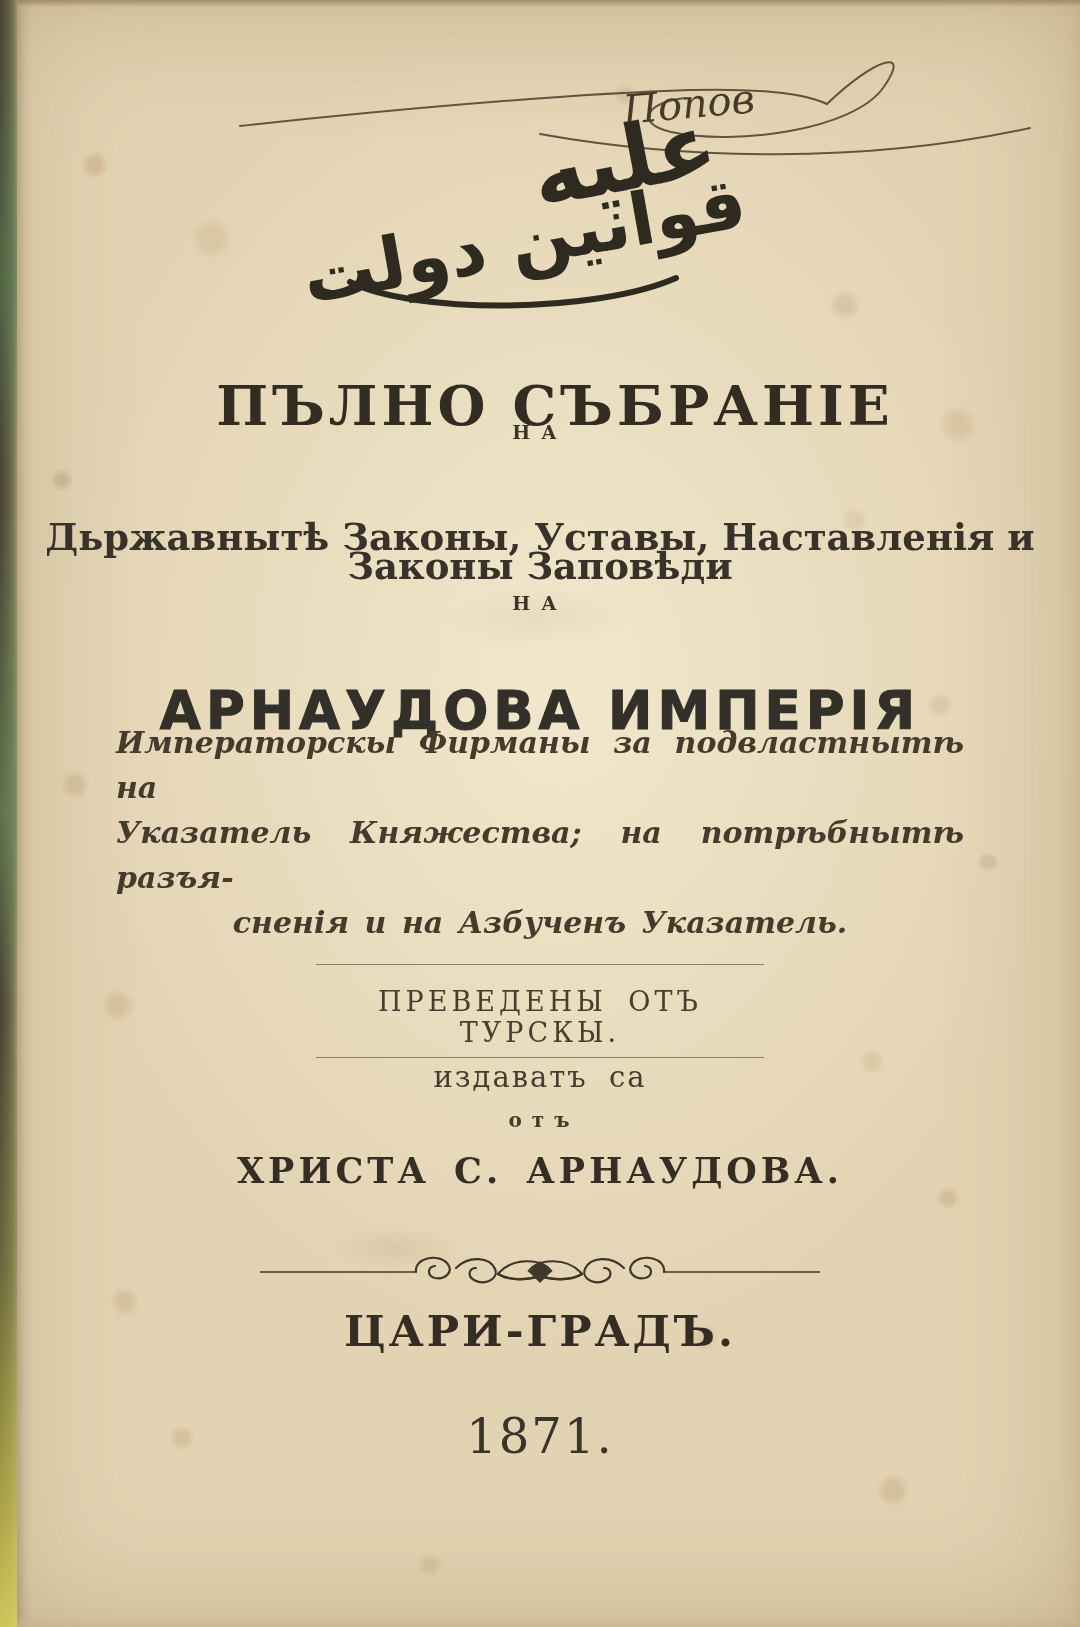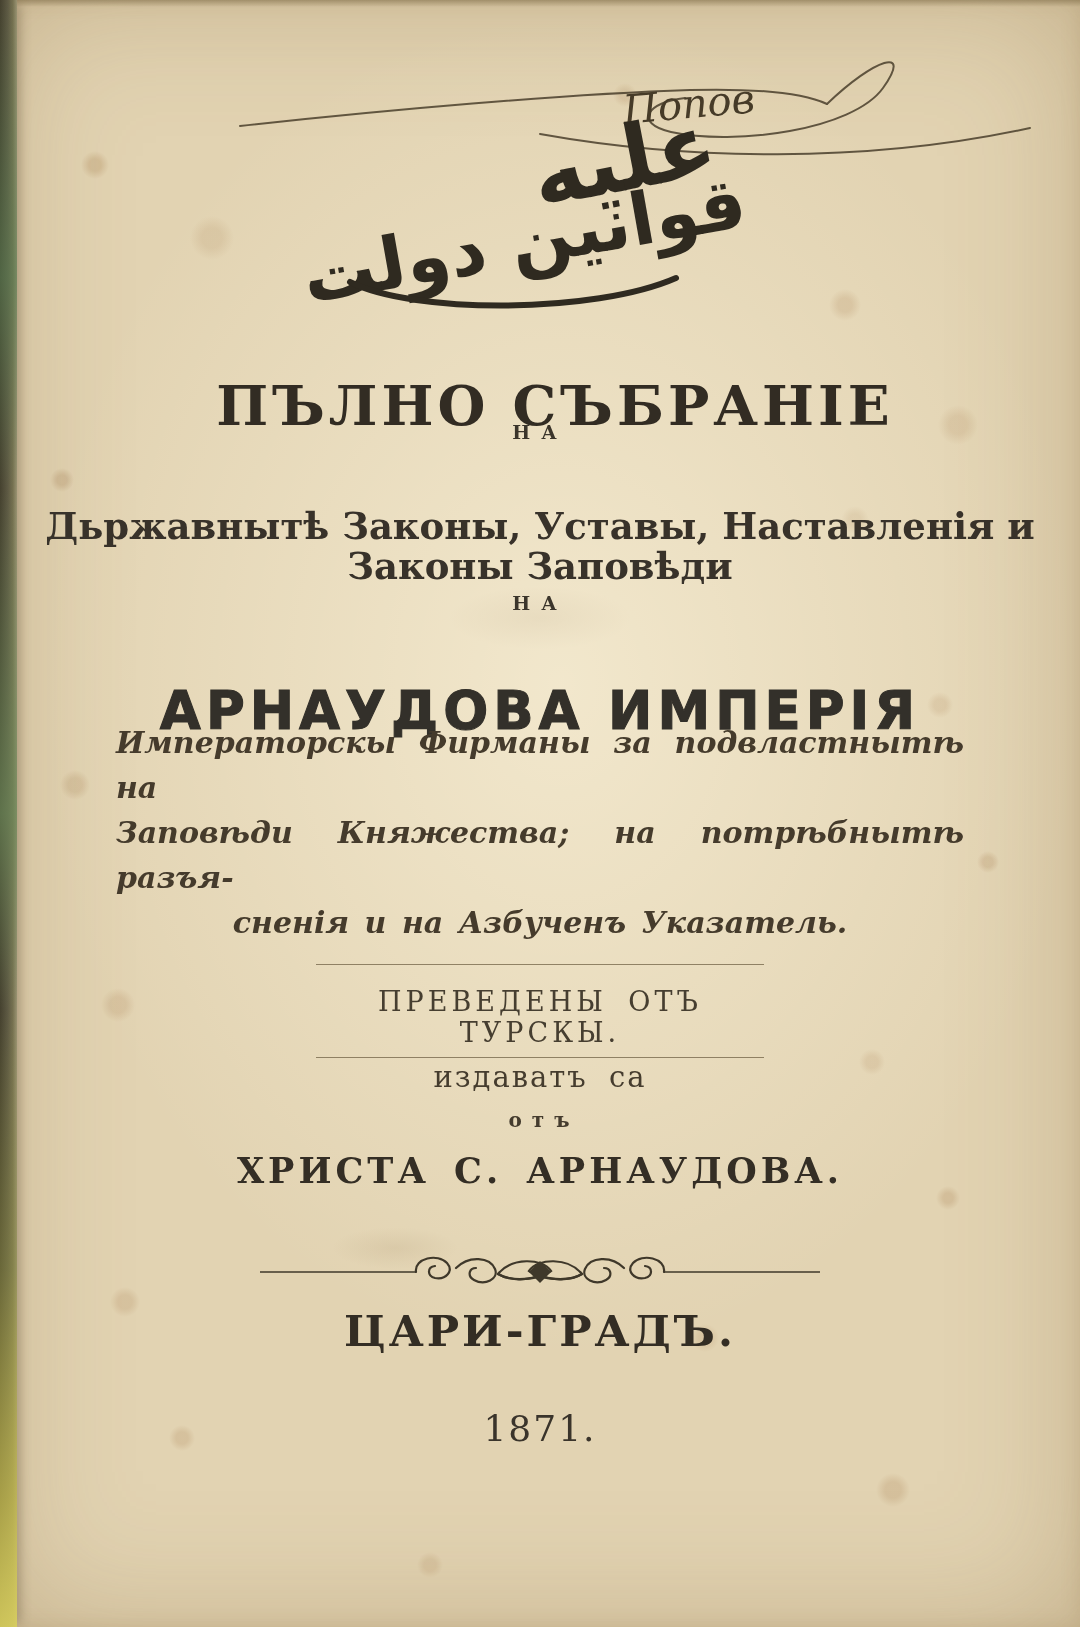--- a/index.html
+++ b/index.html
@@ -49,38 +49,38 @@
     background:linear-gradient(180deg, rgba(110,92,55,0.45), rgba(110,92,55,0));
   }
   .abs{position:absolute;left:0;right:0;text-align:center;}
   .signature-svg{position:absolute;top:38px;left:235px;width:800px;height:140px;}
   .callig{position:absolute;top:122px;left:50%;transform:translateX(-50%);width:420px;height:200px;color:#2f2a20;}
   .callig .word-top{position:absolute;top:-14px;right:34px;font-family:"DejaVu Sans",sans-serif;font-size:88px;font-weight:bold;transform:rotate(-11deg);}
   .callig .word-main{position:absolute;bottom:40px;left:-30px;font-family:"DejaVu Sans",sans-serif;font-size:72px;font-weight:bold;direction:rtl;transform:rotate(-10deg);white-space:nowrap;}
   .callig .swash{position:absolute;bottom:6px;left:14px;width:340px;height:42px;}
   .t-main{top:336px;font-size:55px;font-weight:bold;letter-spacing:4px;color:#322c23;padding-left:30px;}
   .t-na1{top:421px;font-size:19px;font-weight:bold;letter-spacing:11px;color:#3b352b;}
-  .t-sub1{top:473px;font-size:37px;font-weight:bold;color:#38322a;}
+  .t-sub1{top:484px;font-size:37px;font-weight:bold;color:#38322a;}
   .t-sub2{top:513px;font-size:37px;font-weight:bold;color:#38322a;}
   .t-na2{top:592px;font-size:19px;font-weight:bold;letter-spacing:11px;color:#3b352b;}
   .t-imperia{top:636px;font-size:53px;font-family:"DejaVu Sans",sans-serif;font-weight:bold;letter-spacing:5px;color:#33302a;-webkit-text-stroke:1.1px #33302a;}
   .desc{top:720px;left:50%;transform:translateX(-50%);width:848px;position:absolute;
         font-style:italic;font-weight:bold;font-size:30px;line-height:45px;color:#453b2c;word-spacing:5px;}
   .desc .dline{text-align:justify;text-align-last:justify;}
   .desc .dline.first{text-indent:26px;}
   .desc .dline.last{text-align-last:center;}
   .transl{top:964px;left:50%;transform:translateX(-50%);width:448px;position:absolute;text-align:center;
           border-top:1px solid rgba(95,80,52,0.65);border-bottom:1px solid rgba(95,80,52,0.65);
           padding:21px 0 9px;font-size:27px;letter-spacing:4px;word-spacing:9px;color:#463e30;}
   .t-izdava{top:1060px;font-size:29px;letter-spacing:2px;word-spacing:10px;color:#453c2e;}
   .t-ot{top:1108px;font-size:20px;font-weight:bold;letter-spacing:10px;color:#453c2e;margin-left:8px;}
   .t-publisher{top:1150px;font-size:35px;font-weight:bold;letter-spacing:4px;word-spacing:8px;color:#342e25;}
   .ornament-svg{position:absolute;top:1250px;left:50%;transform:translateX(-50%);width:560px;height:44px;}
   .t-city{top:1306px;font-size:43px;font-weight:bold;letter-spacing:3px;color:#332d24;}
-  .t-year{top:1408px;font-size:36px;color:#3a342b;letter-spacing:2px;}
+  .t-year{top:1408px;font-size:48px;color:#3a342b;letter-spacing:2px;}
 </style>
 </head>
 <body>
 
 <div class="page">
 
   <div class="binding"></div>
 
   <svg class="signature-svg" viewBox="0 0 800 140">
     <g fill="none" stroke="#4a3f2c" stroke-width="2" stroke-linecap="round" opacity="0.85">
@@ -105,21 +105,21 @@
 
   <h2 class="abs t-sub1">Дьржавнытѣ Законы, Уставы, Наставленія и</h2>
   <h2 class="abs t-sub2">Законы Заповѣди</h2>
 
   <div class="abs t-na2">НА</div>
 
   <h2 class="abs t-imperia">АРНАУДОВА ИМПЕРІЯ</h2>
 
   <div class="desc">
     <div class="dline">Императорскы Фирманы за подвластнытѣ на</div>
-    <div class="dline">Заповѣди Княжества; на потрѣбнытѣ разъя-</div>
+    <div class="dline">Указатель Княжества; на потрѣбнытѣ разъя-</div>
     <div class="dline last">сненія и на Азбученъ Указатель.</div>
   </div>
 
   <div class="transl">ПРЕВЕДЕНЫ ОТЪ ТУРСКЫ.</div>
 
   <div class="abs t-izdava">издаватъ са</div>
   <div class="abs t-ot">отъ</div>
   <div class="abs t-publisher">ХРИСТА С. АРНАУДОВА.</div>
 
   <svg class="ornament-svg" viewBox="0 0 560 44">

